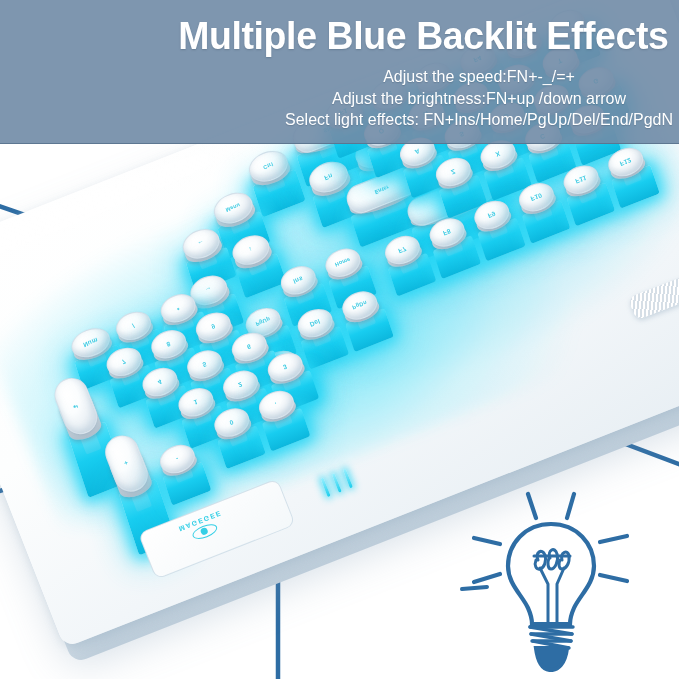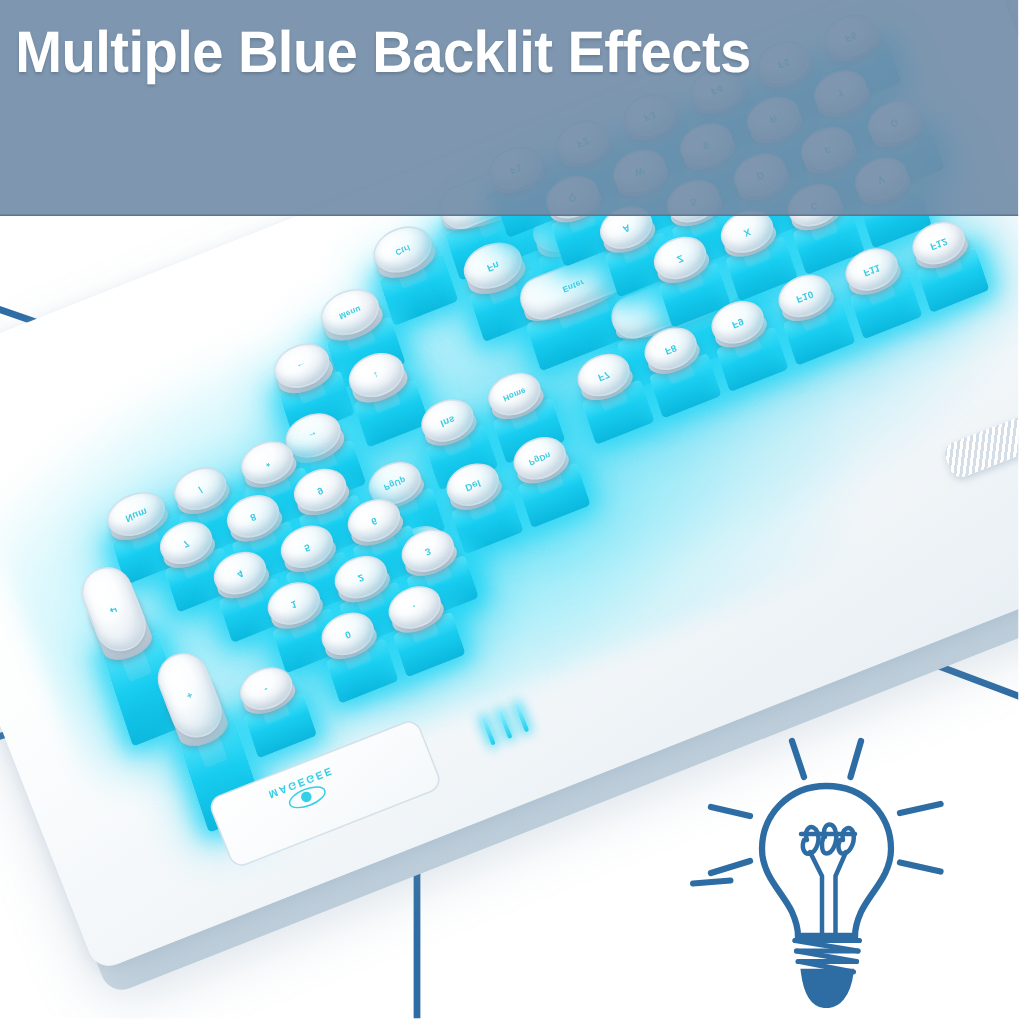--- a/index.html
+++ b/index.html
@@ -138,21 +138,21 @@
   }
 
   
   .bulb { position:absolute; z-index:4; left:470px; top:472px; width:180px; height:200px; }
 
   
   .banner {
     position:absolute; left:0; top:0; width:679px; height:144px;
     background:rgba(112,139,166,.90);
     z-index:10;
-    display:flex; flex-direction:column; align-items:flex-start;
+    display:flex; flex-direction:column; align-items:flex-end;
     padding-top:16px;
     border-bottom:1px solid rgba(90,115,142,.9);
   }
   .banner h1 {
     color:#ffffff; font-size:39px; line-height:1.05; font-weight:700;
     letter-spacing:-.4px; transform:scaleX(.96); text-align:center;
     text-shadow:0 1px 2px rgba(60,80,100,.35);
   }
   .banner .sub {
     color:#ffffff; font-size:16.5px; line-height:1.32; font-weight:400;
@@ -728,15 +728,20 @@
         <path d="M 61 162 L 101 169"></path>
         <path d="M 62 169 L 101 169"></path>
         <path d="M 63 169 L 99 176"></path>
       </g>
       <path d="M 66 176 L 97 176 C 95 192 88 198 81 198 C 74 198 68 192 66 176 Z" fill="#2E6DA4" stroke="#2E6DA4"></path>
     </g>
   </svg>
 
   <div class="banner">
     <h1>Multiple Blue Backlit Effects</h1>
+    <div class="subwrap">
+      <div class="sub">Adjust the speed:FN+-_/=+</div>
+      <div class="sub">Adjust the brightness:FN+up /down arrow</div>
+      <div class="sub">Select light effects: FN+Ins/Home/PgUp/Del/End/PgdN</div>
+    </div>
   </div>
 
 </div>
 
 </body></html>

